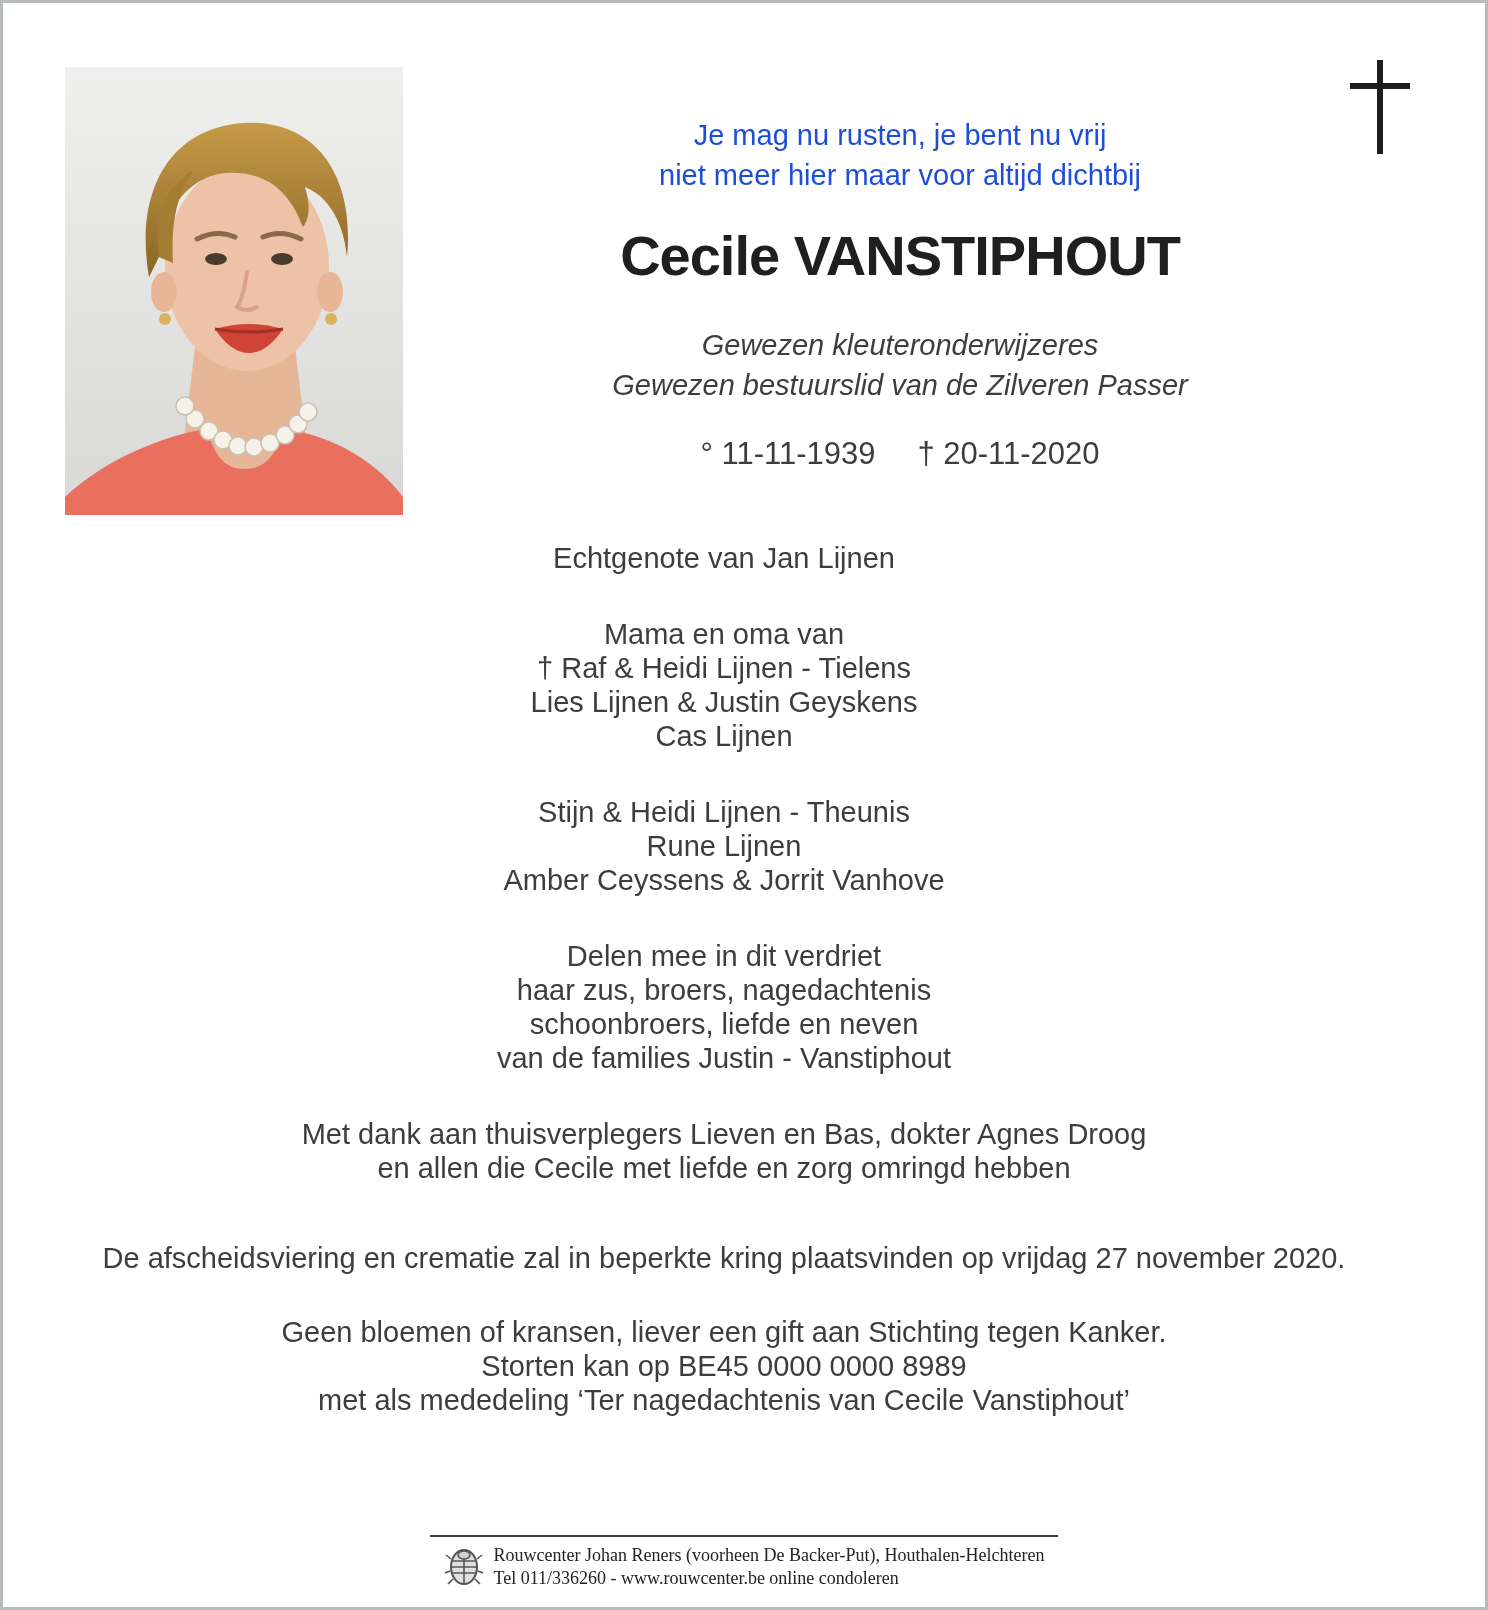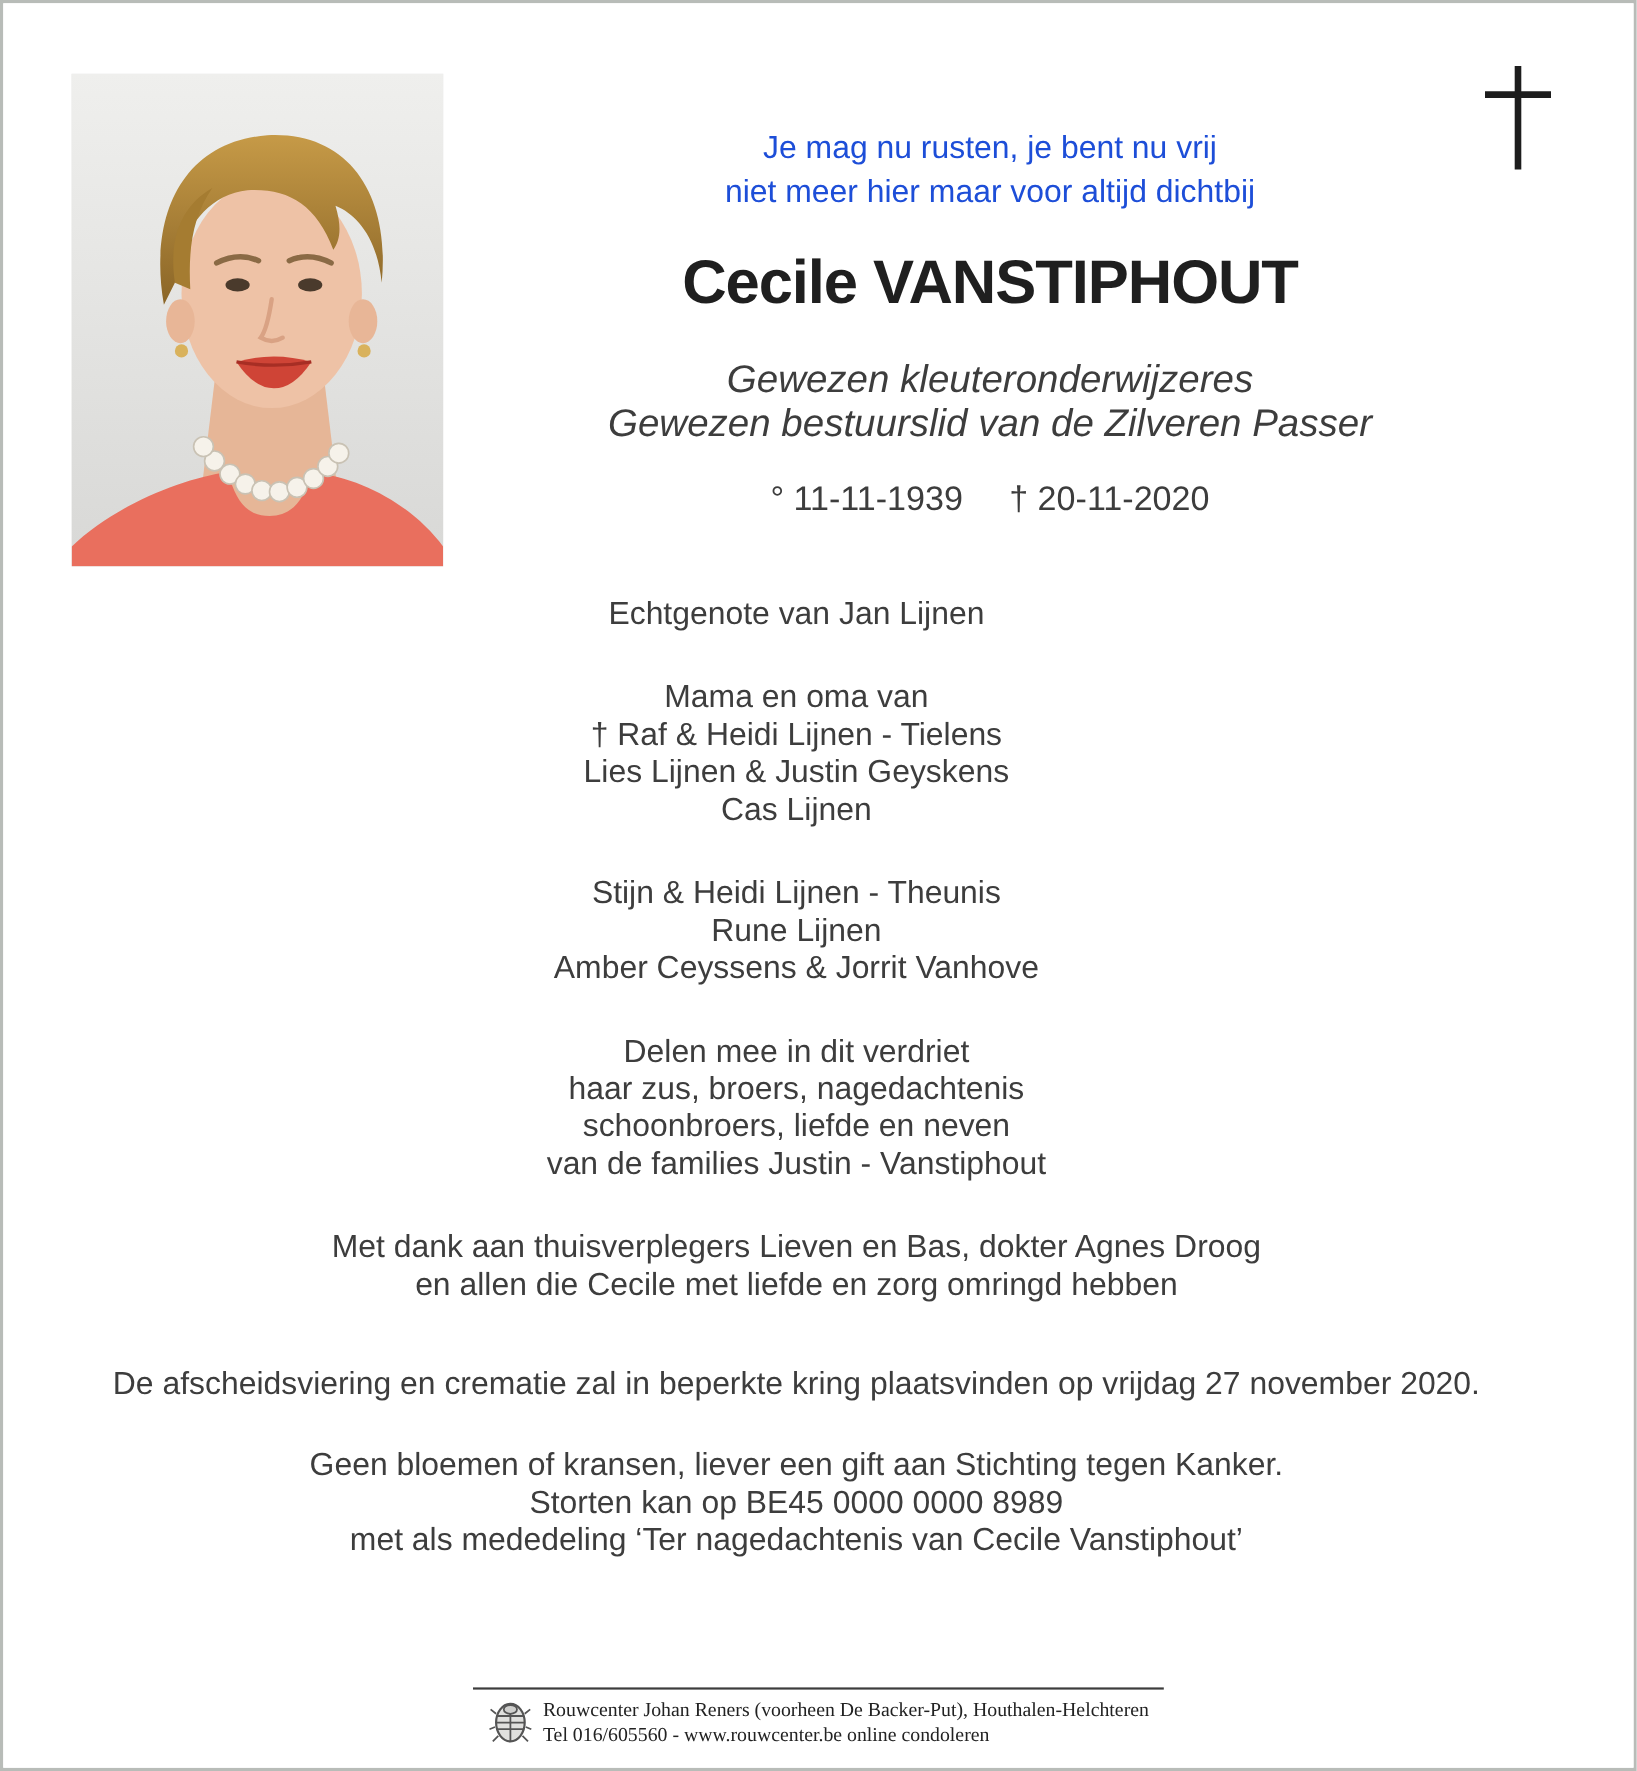--- a/index.html
+++ b/index.html
@@ -31,21 +31,21 @@
     padding-top:112px;
     text-align:center;
   }
   .epigraph { font-size:29px; line-height:40px; color:#1d4ed8; }
   .name {
     margin-top:30px;
     font-size:56px; line-height:62px;
     font-weight:bold; color:#1f1f1f;
     letter-spacing:-1px;
   }
-  .roles { margin-top:38px; font-size:35px; line-height:40px; font-style:italic; }
+  .roles { margin-top:38px; font-size:29px; line-height:40px; font-style:italic; }
   .dates { margin-top:30px; font-size:31px; line-height:38px; }
   .dates .sep { display:inline-block; width:42px; }
   .body-block {
     margin:0 100px 0 60px;
     text-align:center;
     font-size:29px; line-height:34px;
   }
   .para { margin:0; }
   .mt-lg { margin-top:42px; }
   .spouse { margin-top:68px; }
@@ -198,18 +198,18 @@
     <div class="footer-inner">
       <svg class="footer-logo" viewBox="0 0 40 40">
         <ellipse cx="20" cy="20" rx="13" ry="17" fill="#e0e0de" stroke="#555" stroke-width="2"></ellipse>
         <line x1="20" y1="3" x2="20" y2="37" stroke="#555" stroke-width="1.6"></line>
         <path d="M8 14 H32 M7 20 H33 M8 26 H32" stroke="#555" stroke-width="1.6" fill="none"></path>
         <ellipse cx="20" cy="8" rx="6" ry="4" fill="#cfcfcd" stroke="#555" stroke-width="1.6"></ellipse>
         <path d="M7 12 L2 8 M33 12 L38 8 M6 24 L1 26 M34 24 L39 26 M9 32 L4 37 M31 32 L36 37" stroke="#555" stroke-width="1.6"></path>
       </svg>
       <div class="footer-text">
         <div>Rouwcenter Johan Reners (voorheen De Backer-Put), Houthalen-Helchteren</div>
-        <div>Tel 016/605560 - www.rouwcenter.be online condoleren</div>
+        <div>Tel 011/336260 - www.rouwcenter.be online condoleren</div>
       </div>
     </div>
   </div>
 
 </div>
 
 </body></html>

